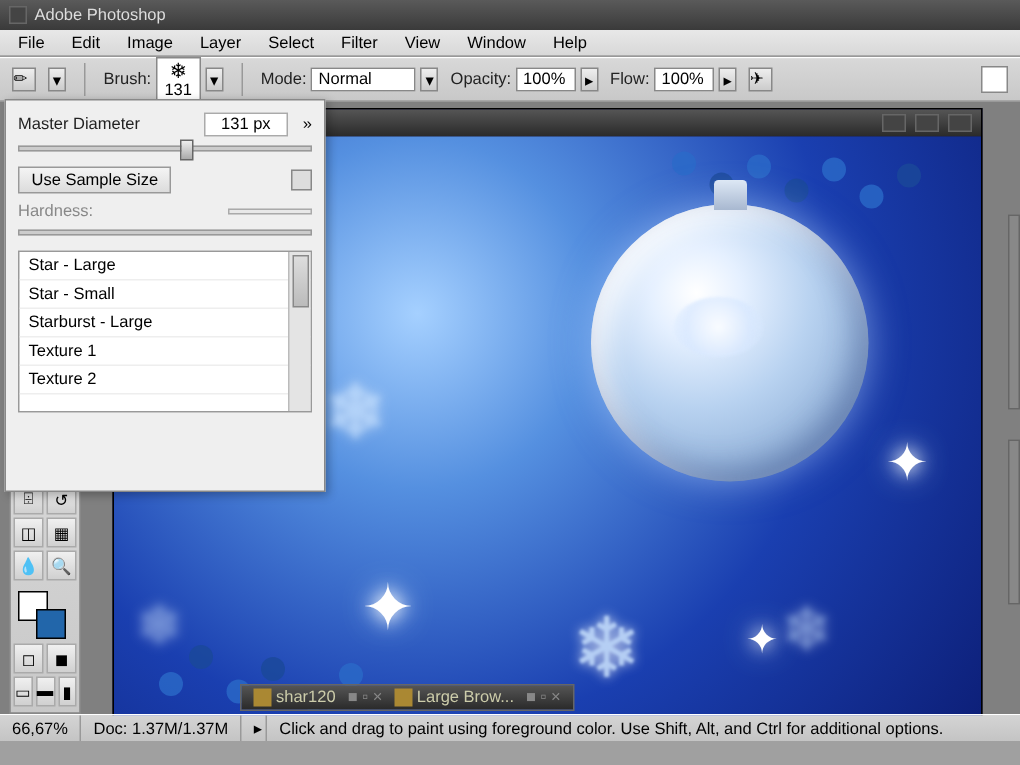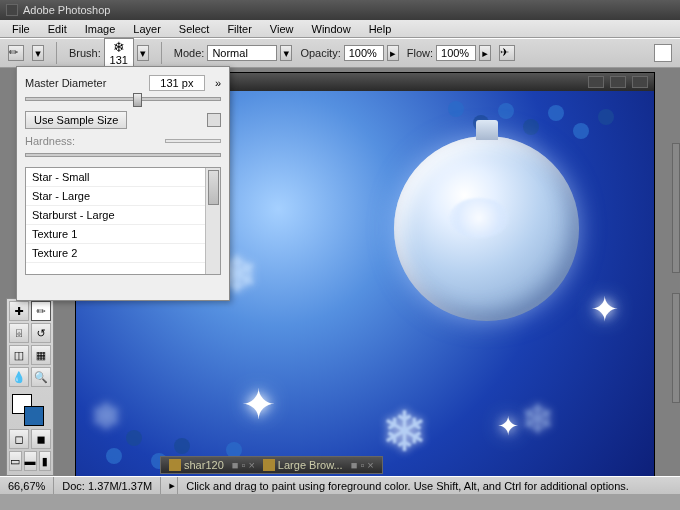--- a/index.html
+++ b/index.html
@@ -40,21 +40,21 @@
 .canvas .sf5{left:445px;top:305px;font-size:40px;filter:blur(2px);opacity:.5}
 .ornament{position:absolute;right:75px;top:45px;width:185px;height:185px;border-radius:50%;background:radial-gradient(circle at 38% 32%,#fff 0%,#e5f0ff 18%,#b8d2f0 45%,#90b0d8 75%,#b8cce8 100%);box-shadow:inset -8px -8px 20px rgba(40,60,120,.4),inset 10px 10px 18px rgba(255,255,255,.85),0 0 25px rgba(180,210,255,.55)}
 .ornament::before{content:"";position:absolute;top:-16px;left:50%;transform:translateX(-50%);width:22px;height:20px;background:linear-gradient(#dde8f5,#a8b8d0);border-radius:3px 3px 0 0}
 .ornament .refl{position:absolute;left:55px;top:62px;width:60px;height:40px;background:radial-gradient(circle,#fff,#d8e8ff 60%,transparent);border-radius:50%;opacity:.75;filter:blur(1px)}
 .sparkle{position:absolute;color:#fff;text-shadow:0 0 12px #fff,0 0 22px #bde0ff}
 .sp1{left:165px;bottom:55px;font-size:42px}
 .sp2{right:35px;bottom:155px;font-size:34px}
 .sp3{right:135px;bottom:42px;font-size:26px}
 .bokeh{position:absolute;width:16px;height:16px;border-radius:50%;background:#2a6ac8;opacity:.8}
 .bokeh2{background:#1a4898}
-.brush-panel{position:absolute;left:16px;top:66px;width:214px;height:235px;background:#efefef;border:1px solid #888;box-shadow:2px 2px 6px rgba(0,0,0,.3);z-index:50;padding:8px}
+.brush-panel{position:absolute;left:3px;top:66px;width:214px;height:262px;background:#efefef;border:1px solid #888;box-shadow:2px 2px 6px rgba(0,0,0,.3);z-index:50;padding:8px}
 .bp-row{display:flex;align-items:center;justify-content:space-between;margin-bottom:6px}
 .bp-label{color:#222}
 .bp-val{background:#fff;border:1px solid #aaa;padding:1px 6px;width:56px;text-align:center}
 .bp-arrow{font-size:11px;cursor:default}
 .bp-slider{height:4px;background:#ccc;border:1px solid #999;position:relative;margin-bottom:10px}
 .bp-handle{position:absolute;top:-5px;width:9px;height:14px;background:linear-gradient(#eee,#aaa);border:1px solid #666}
 .bp-btn{border:1px solid #999;background:linear-gradient(#f4f4f4,#dcdcdc);padding:2px 8px;display:inline-block}
 .bp-icon{width:14px;height:14px;border:1px solid #888;background:#ddd;float:right}
 .bp-list{border:1px solid #999;background:#fff;height:108px;overflow:hidden;margin-top:4px;position:relative}
 .bp-list-item{padding:3px 6px;border-bottom:1px solid #eee}
@@ -230,22 +230,22 @@
   <div class="bp-row">
     <span class="bp-btn">Use Sample Size</span>
     <span class="bp-icon"></span>
   </div>
   <div class="bp-row" style="margin-top:6px">
     <span class="bp-label" style="color:#888">Hardness:</span>
     <span class="bp-val" style="background:#e8e8e8"></span>
   </div>
   <div class="bp-slider"></div>
   <div class="bp-list">
+    <div class="bp-list-item">Star - Large</div>
     <div class="bp-list-item">Star - Small</div>
-    <div class="bp-list-item">Star - Large</div>
     <div class="bp-list-item">Starburst - Large</div>
     <div class="bp-list-item">Texture 1</div>
     <div class="bp-list-item">Texture 2</div>
     <div class="bp-scrollbar">
         <div class="bp-scroll-thumb"></div>
       </div>
   </div>
 </div>
 
 <div class="statusbar">

